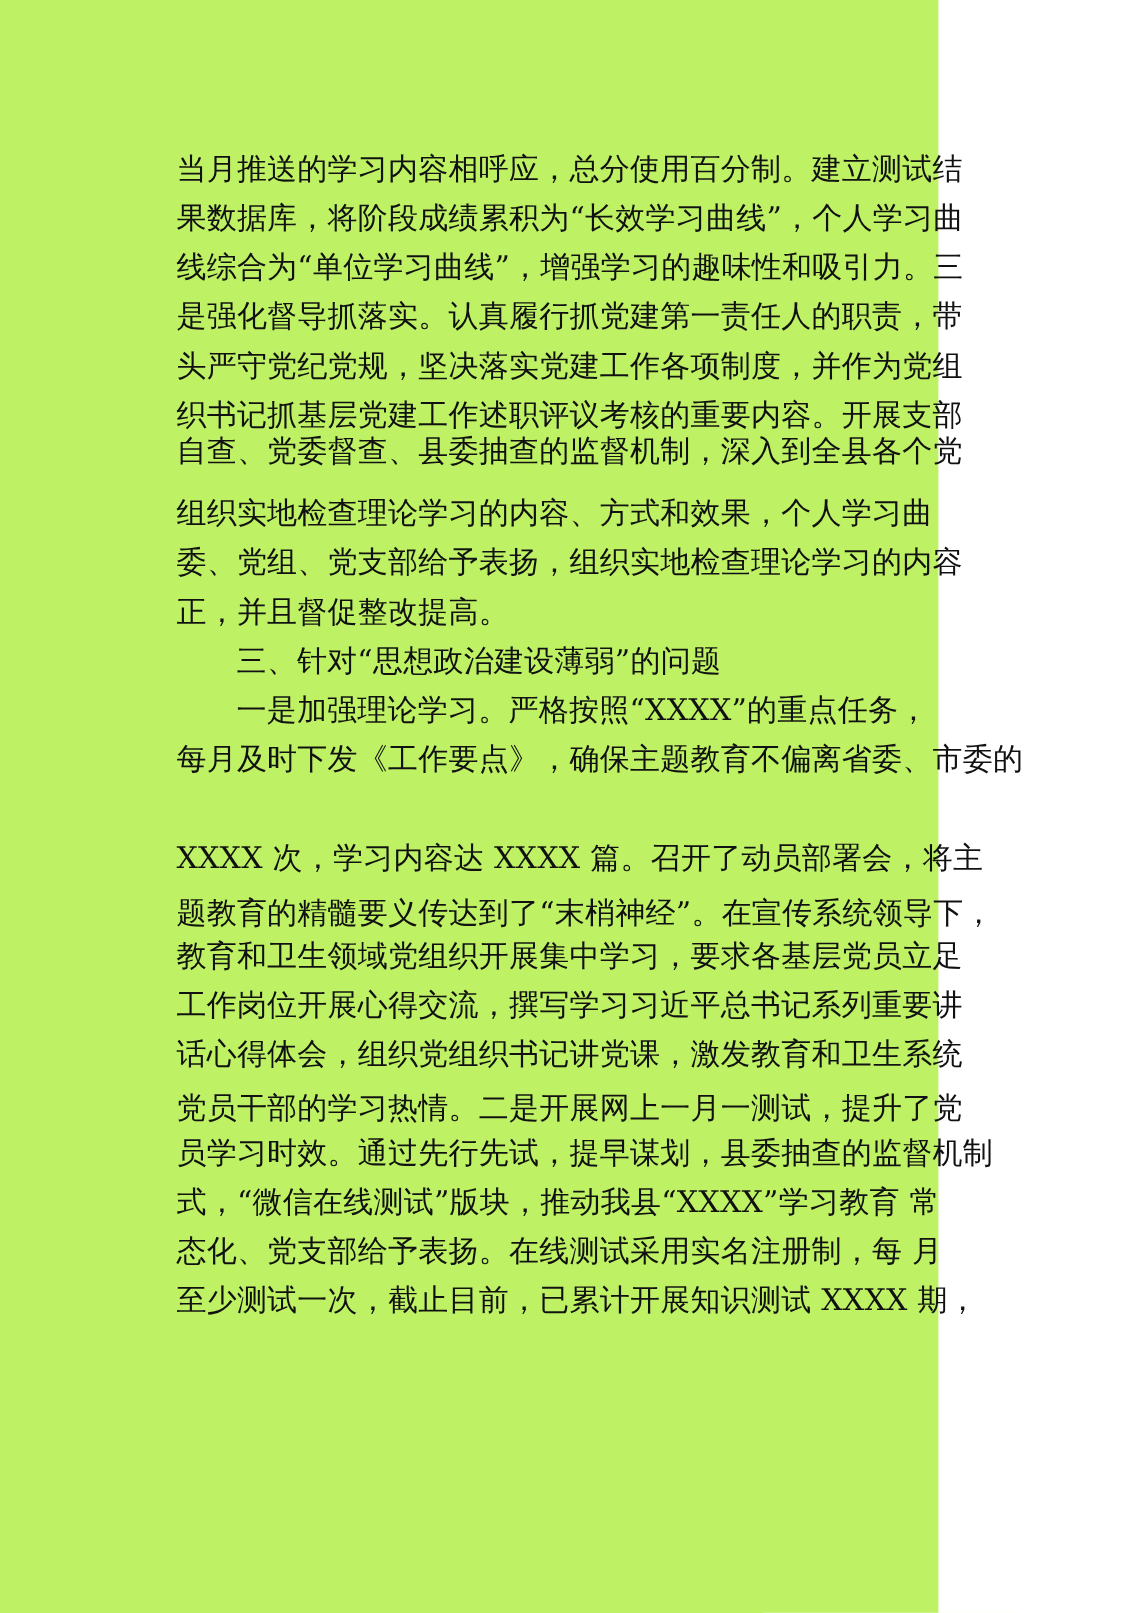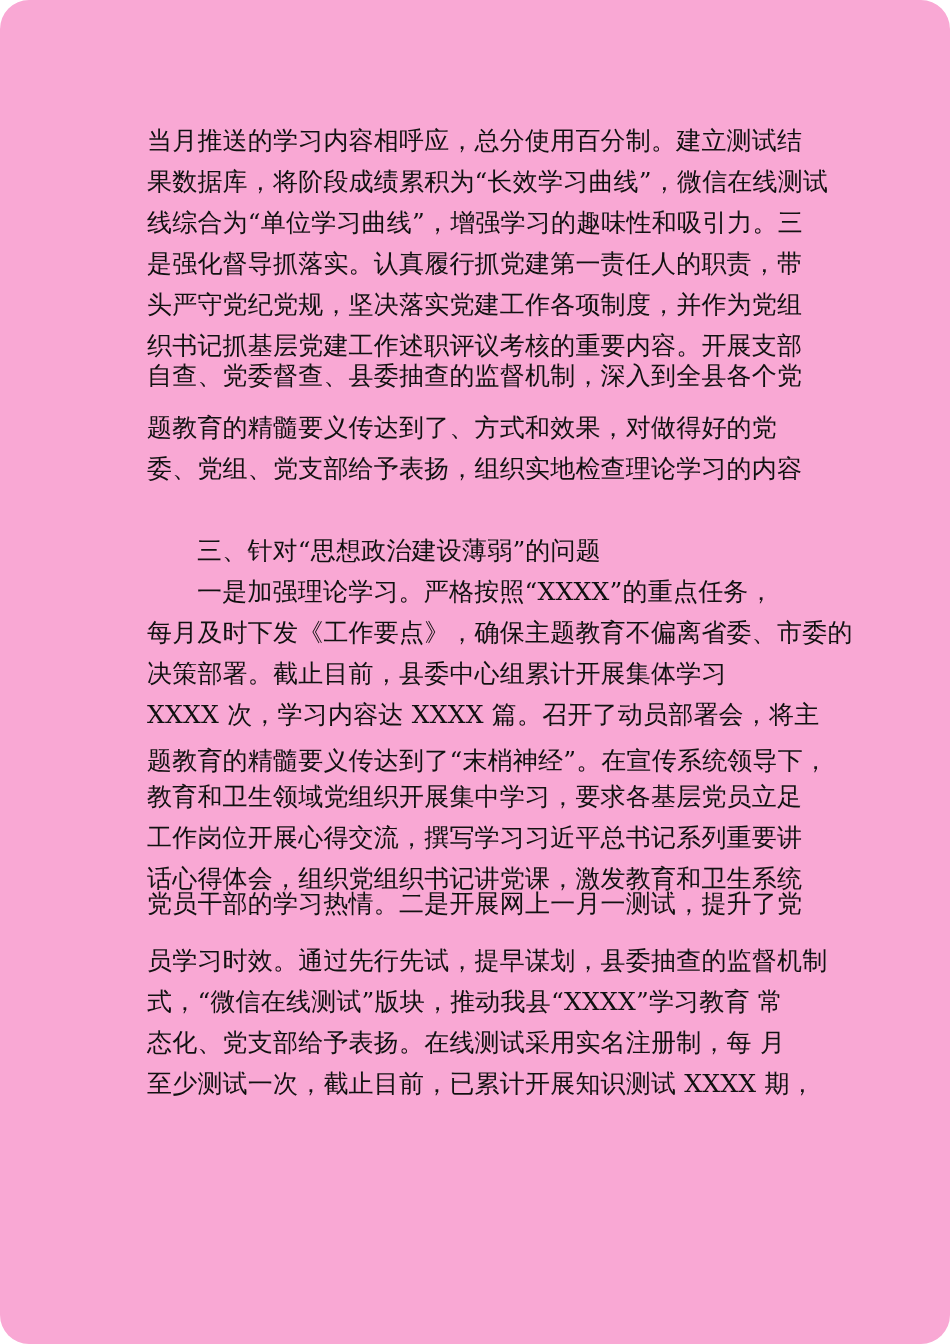--- a/index.html
+++ b/index.html
@@ -12,56 +12,55 @@
     height: 1344px;
     position: relative;
     overflow: hidden;
     font-family: "DejaVu Serif", "Liberation Serif", serif;
     color: #111111;
   }
   .page {
     position: absolute;
     left: 0;
     top: 0;
-    width: 950px;
+    width: 782px;
     height: 1344px;
-    background: #f9a8d4;
-    border-radius: 29px;
+    background: #bef264;
   }
   .line {
     position: absolute;
     left: 147px;
     height: 40px;
     font-size: 25px;
     line-height: 40px;
     white-space: nowrap;
     letter-spacing: 0.2px;
   }
   .indent { left: 197px; }
 </style>
 </head>
 <body>
 
 <div class="page">
   <div class="line" style="top:121px">当月推送的学习内容相呼应，总分使用百分制。建立测试结</div>
-  <div class="line" style="top:162px">果数据库，将阶段成绩累积为“长效学习曲线”，微信在线测试</div>
+  <div class="line" style="top:162px">果数据库，将阶段成绩累积为“长效学习曲线”，个人学习曲</div>
   <div class="line" style="top:203px">线综合为“单位学习曲线”，增强学习的趣味性和吸引力。三</div>
   <div class="line" style="top:244px">是强化督导抓落实。认真履行抓党建第一责任人的职责，带</div>
   <div class="line" style="top:285px">头严守党纪党规，坚决落实党建工作各项制度，并作为党组</div>
   <div class="line" style="top:326px">织书记抓基层党建工作述职评议考核的重要内容。开展支部</div>
   <div class="line" style="top:356px">自查、党委督查、县委抽查的监督机制，深入到全县各个党</div>
-  <div class="line" style="top:408px">题教育的精髓要义传达到了、方式和效果，对做得好的党</div>
+  <div class="line" style="top:408px">组织实地检查理论学习的内容、方式和效果，个人学习曲</div>
   <div class="line" style="top:449px">委、党组、党支部给予表扬，组织实地检查理论学习的内容</div>
+  <div class="line" style="top:490px">正，并且督促整改提高。</div>
   <div class="line indent" style="top:531px">三、针对“思想政治建设薄弱”的问题</div>
   <div class="line indent" style="top:572px">一是加强理论学习。严格按照“XXXX”的重点任务，</div>
   <div class="line" style="top:613px">每月及时下发《工作要点》，确保主题教育不偏离省委、市委的</div>
-  <div class="line" style="top:654px">决策部署。截止目前，县委中心组累计开展集体学习</div>
   <div class="line" style="top:695px">XXXX 次，学习内容达 XXXX 篇。召开了动员部署会，将主</div>
   <div class="line" style="top:741px">题教育的精髓要义传达到了“末梢神经”。在宣传系统领导下，</div>
   <div class="line" style="top:777px">教育和卫生领域党组织开展集中学习，要求各基层党员立足</div>
   <div class="line" style="top:818px">工作岗位开展心得交流，撰写学习习近平总书记系列重要讲</div>
   <div class="line" style="top:859px">话心得体会，组织党组织书记讲党课，激发教育和卫生系统</div>
-  <div class="line" style="top:884px">党员干部的学习热情。二是开展网上一月一测试，提升了党</div>
+  <div class="line" style="top:904px">党员干部的学习热情。二是开展网上一月一测试，提升了党</div>
   <div class="line" style="top:941px">员学习时效。通过先行先试，提早谋划，县委抽查的监督机制</div>
   <div class="line" style="top:982px">式，“微信在线测试”版块，推动我县“XXXX”学习教育 常</div>
   <div class="line" style="top:1023px">态化、党支部给予表扬。在线测试采用实名注册制，每 月</div>
   <div class="line" style="top:1064px">至少测试一次，截止目前，已累计开展知识测试 XXXX 期，</div>
 </div>
 
 </body></html>

